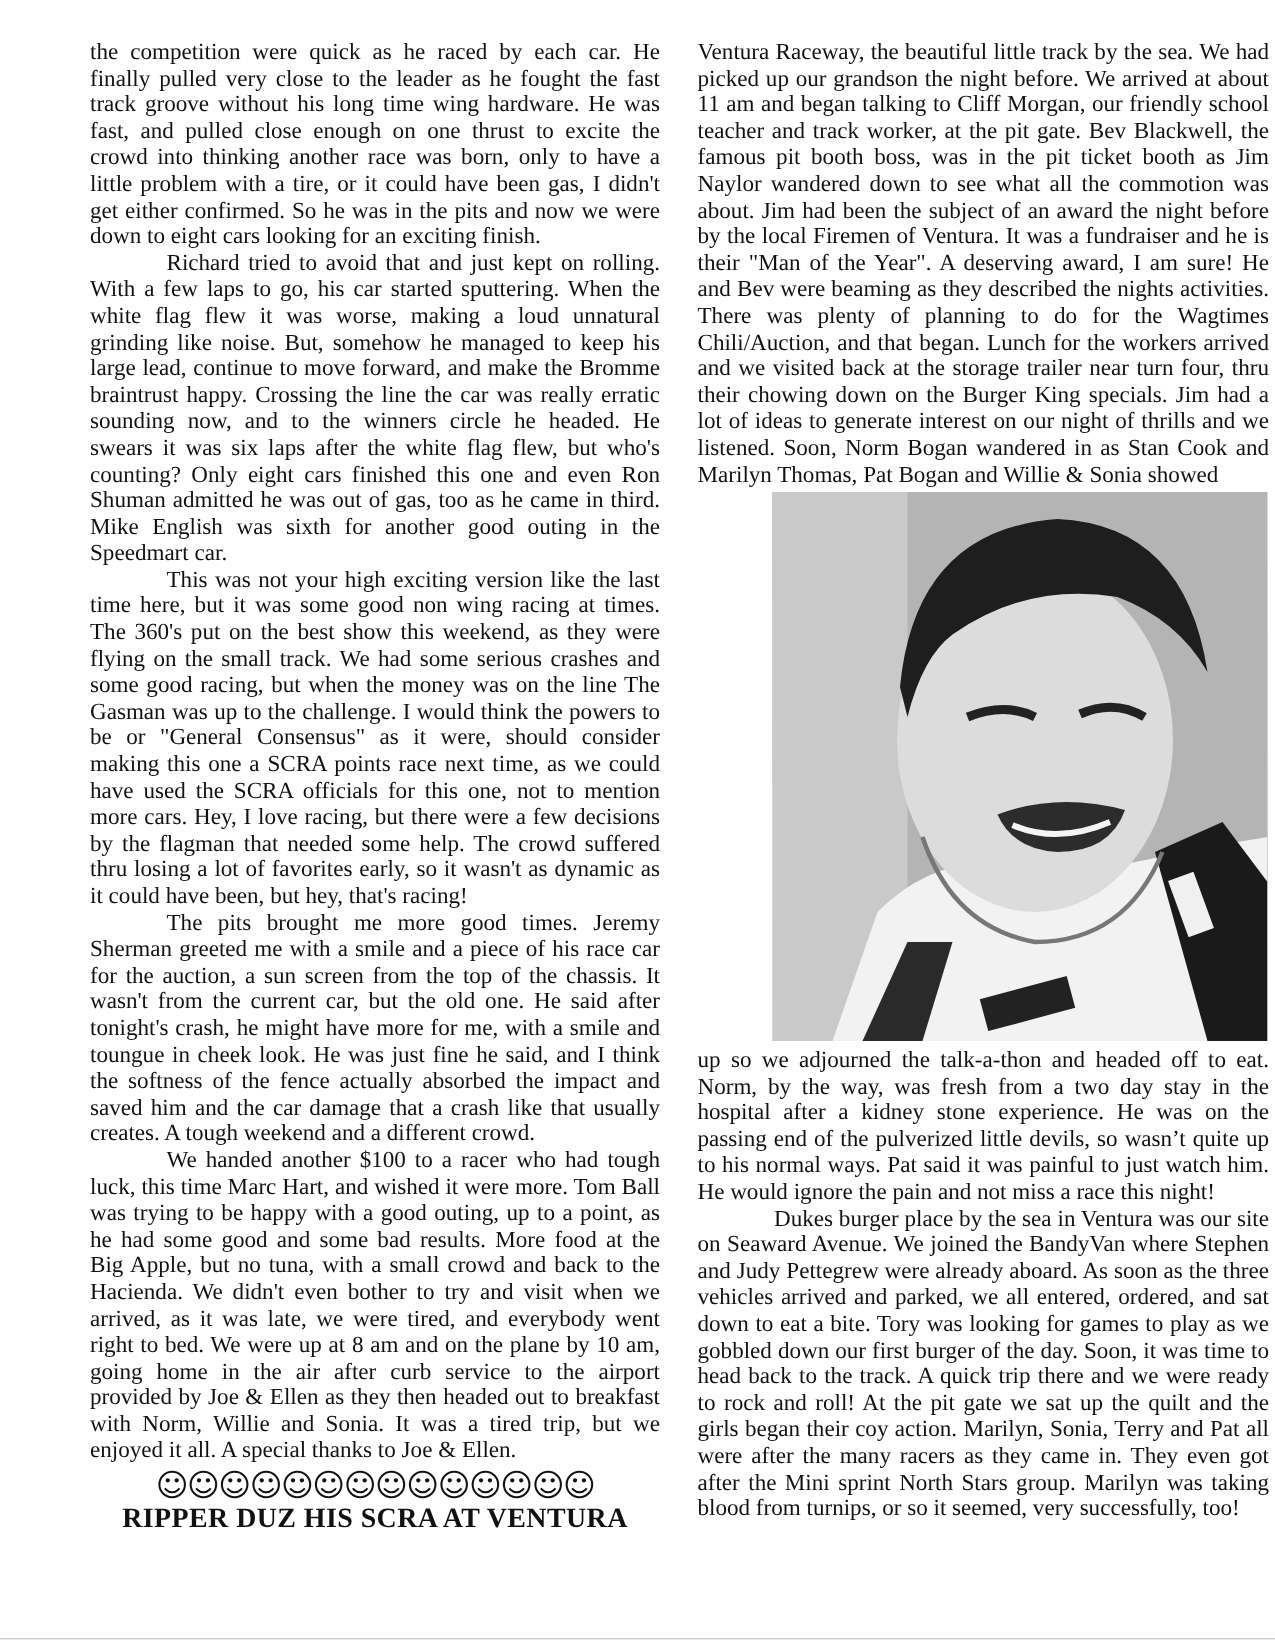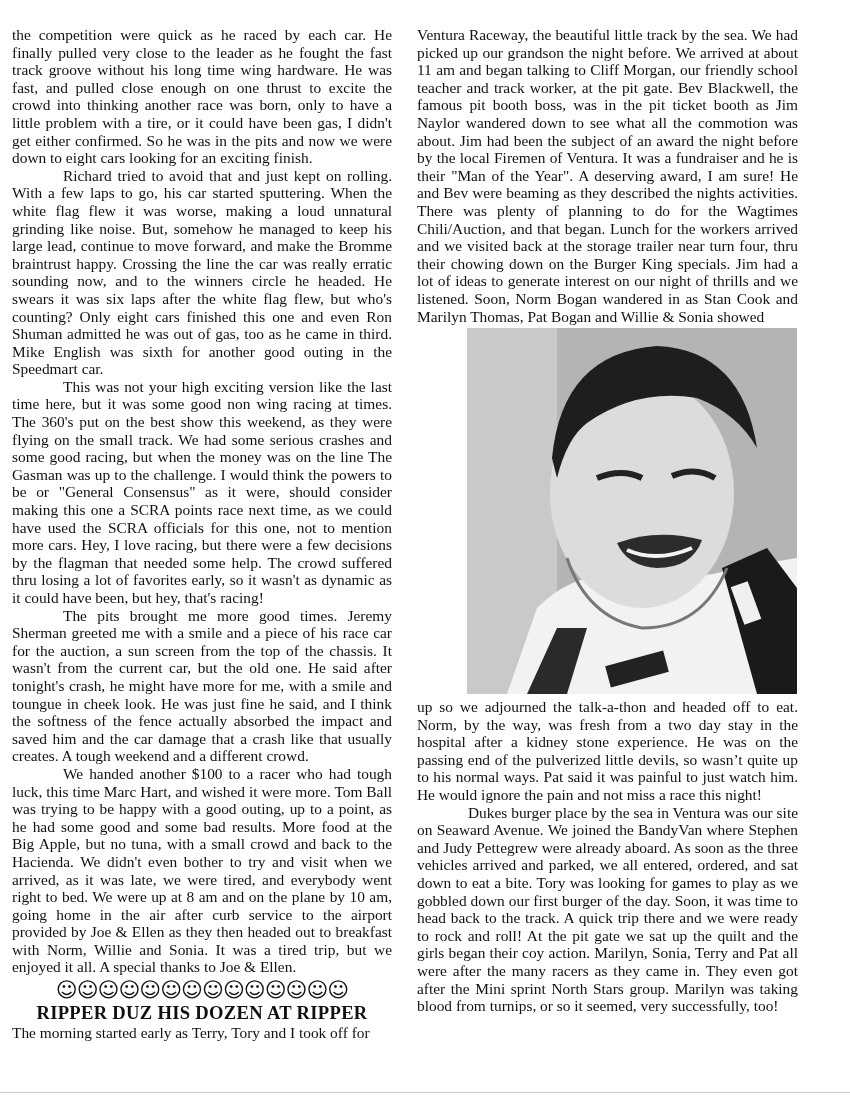--- a/index.html
+++ b/index.html
@@ -1,19 +1,19 @@
 <!DOCTYPE html>
 <html><head>
 <meta charset="utf-8">
 <style>
   html, body { margin: 0; padding: 0; background: #ffffff; }
   body { width: 850px; height: 1100px; position: relative; overflow: hidden;
          font-family: "Liberation Serif", "DejaVu Serif", serif; color: #111; }
   .col { position: absolute; top: 26px; font-size: 15.4px; line-height: 17.6px;
-         text-align: justify; }
+         text-align: justify; margin-left: 48px; }
   .col-left { left: 12px; width: 380px; }
   .col-right { left: 417px; width: 381px; }
   .col p { margin: 0; }
   .indent { text-indent: 51px; }
   .smileys { text-align: center; font-size: 21px; line-height: 24px; letter-spacing: -1px;
              margin-top: 2px !important; font-family: "DejaVu Sans", sans-serif; }
   .headline { font-weight: bold; font-size: 18.6px; line-height: 22px; text-align: center;
               letter-spacing: 0.3px; white-space: nowrap; }
   b { font-weight: normal; }
   .photo { position: relative; width: 330px; height: 366px; margin: 3px 0 4px 50px;
@@ -25,22 +25,21 @@
 </head>
 <body>
 
 <div class="col col-left">
   <p>the competition were quick as he raced by each car. He finally pulled very close to the leader as he fought the fast track groove without his long time wing hardware. He was fast, and pulled close enough on one thrust to excite the crowd into thinking another race was born, only to have a little problem with a tire, or it could have been gas, I didn't get either confirmed. So he was in the pits and now we were down to eight cars looking for an exciting finish.</p>
   <p class="indent">Richard tried to avoid that and just kept on rolling. With a few laps to go, his car started sputtering. When the white flag flew it was worse, making a loud unnatural grinding like noise. But, somehow he managed to keep his large lead, continue to move forward, and make the Bromme braintrust happy. Crossing the line the car was really erratic sounding now, and to the winners circle he headed. He swears it was six laps after the white flag flew, but who's counting? Only eight cars finished this one and even Ron Shuman admitted he was out of gas, too as he came in third. Mike English was sixth for another good outing in the Speedmart car.</p>
   <p class="indent">This was not your high exciting version like the last time here, but it was some good non wing racing at times. The 360's put on the best show this weekend, as they were flying on the small track. We had some serious crashes and some good racing, but when the money was on the line The Gasman was up to the challenge. I would think the powers to be or "General Consensus" as it were, should consider making this one a SCRA points race next time, as we could have used the SCRA officials for this one, not to mention more cars.  Hey, I love racing, but there were a few decisions by the flagman that needed some help. The crowd suffered thru losing a lot of favorites early, so it wasn't as dynamic as it could have been, but hey, that's racing!</p>
   <p class="indent">The pits brought me more good times. Jeremy Sherman greeted me with a smile and a piece of his race car for the auction, a sun screen from the top of the chassis. It wasn't from the current car, but the old one. He said after tonight's crash, he might have more for me, with a smile and toungue in cheek look. He was just fine he said, and I think the softness of the fence actually absorbed the impact and saved him and the car damage that a crash like that usually creates. A tough weekend and a different crowd.</p>
   <p class="indent">We handed another $100 to a racer who had tough luck, this time Marc Hart, and wished it were more. Tom Ball was trying to be happy with a good outing, up to a point, as he had some good and some bad results. More food at the Big Apple, but no tuna, with a small crowd and back to the Hacienda. We didn't even bother to try and visit when we arrived, as it was late, we were tired, and everybody went right to bed. We were up at 8 am and on the plane by 10 am, going home in the air after curb service to the airport provided by Joe &amp; Ellen as they then headed out to breakfast with Norm, Willie and Sonia. It was a tired trip, but we enjoyed it all. A special thanks to Joe &amp; Ellen.</p>
   <p class="smileys">☺☺☺☺☺☺☺☺☺☺☺☺☺☺</p>
-  <p class="headline">RIPPER DUZ HIS DOZEN AT RIPPER</p>
-  <p><span>The morning started early as Terry, </span><b>Tory</b><span> and I took off for</span></p>
+  <p class="headline">RIPPER DUZ HIS SCRA AT VENTURA</p>
 </div>
 
 <div class="col col-right">
   <p><span>Ventura Raceway, the beautiful little track by the sea. We had picked up our grandson the night before. We arrived at about 11 am and began talking to Cliff Morgan, our friendly school teacher and track worker, at the pit gate. Bev Blackwell, the famous pit booth boss, was in the pit ticket booth as  Jim Naylor wandered down to see what all the commotion was about. Jim had been the subject of an award the night before by the local Firemen of Ventura. It was a fundraiser and he is their "Man of the Year".  A deserving award, I am sure! He and Bev were beaming as they described the nights activities. There was plenty of planning to do for the Wagtimes Chili/Auction, and that began. Lunch for the workers arrived and we visited back at the storage trailer near turn four, thru their chowing down on the Burger King specials. Jim had a lot of ideas to generate interest on our night of thrills and we listened. Soon, </span><b>Norm Bogan</b><span> wandered in as </span><b>Stan Cook</b><span> and </span><b>Marilyn Thomas, Pat Bogan</b><span>  and </span><b>Willie &amp; Sonia</b><span> showed</span></p>
 
   <div class="photo" title="black-and-white photo of a smiling driver with a mustache in a racing suit">
     <svg width="330" height="366" viewBox="0 0 330 366">
       <rect x="0" y="0" width="330" height="366" fill="#b4b4b4"></rect>
       <rect x="0" y="0" width="90" height="366" fill="#c9c9c9"></rect>
       <path d="M40 366 L70 280 Q110 240 160 250 Q220 255 270 240 L330 230 L330 366 Z" fill="#f2f2f2"></path>

